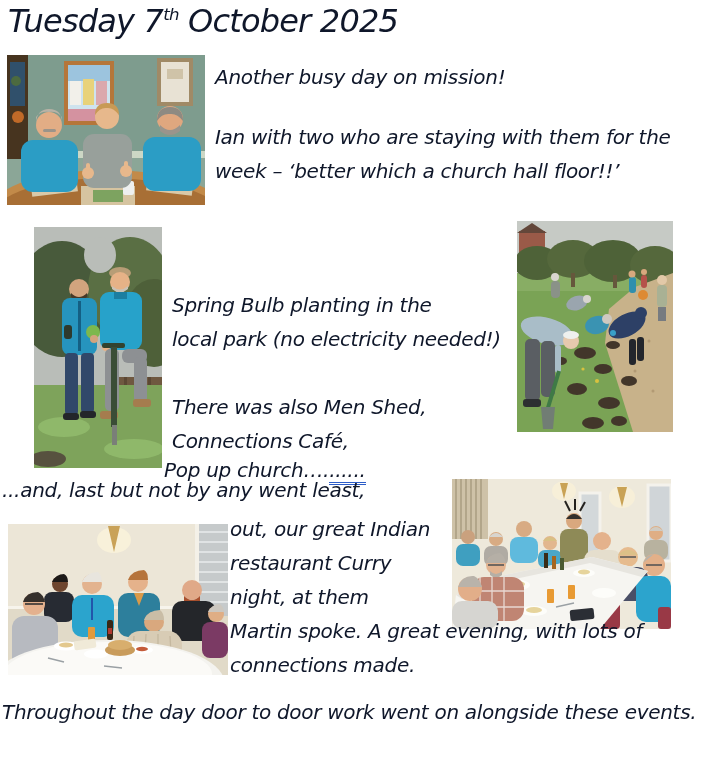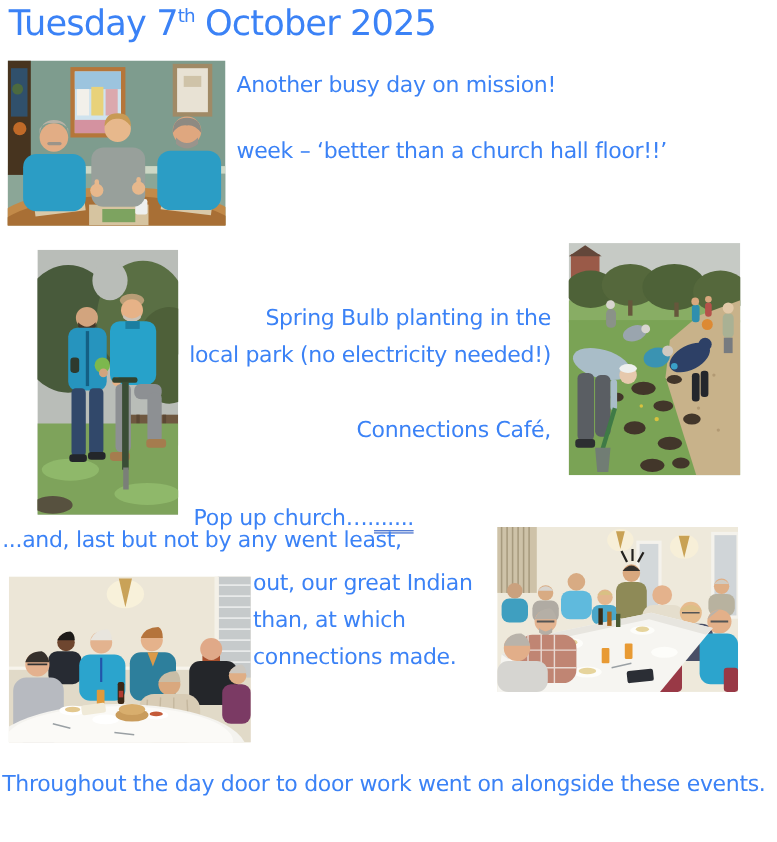--- a/index.html
+++ b/index.html
@@ -1,18 +1,18 @@
 <!DOCTYPE html>
 <html><head>
 <meta charset="utf-8">
 <style>
   html,body { margin:0; padding:0; background:#ffffff; }
   .page {
     position:relative; width:706px; height:765px; background:#ffffff;
-    font-family:"DejaVu Sans", sans-serif; color:#3b82f6;
+    font-family:"DejaVu Sans", sans-serif; font-style:italic; color:#0f172a;
     overflow:hidden;
   }
   .title {
     position:absolute; left:8px; top:2px; margin:0; font-weight:400;
     font-size:32px; letter-spacing:-0.8px; white-space:nowrap;
   }
   .title sup { font-size:0.52em; }
   .tb { position:absolute; font-size:20px; line-height:34px; letter-spacing:-0.3px; white-space:nowrap; }
   .tb .line.blank { height:26px; line-height:26px; }
   #activities .line.blank { height:34px; line-height:34px; }
@@ -71,21 +71,22 @@
       <rect x="136" y="82" width="58" height="54" rx="12" fill="#2b9dc5"></rect>
       <circle cx="163" cy="64" r="13" fill="#dfa77f"></circle>
       <path d="M150 66 Q150 52 163 52 Q176 52 176 66 Q170 58 163 59 Q155 58 150 66 Z" fill="#8e8a82"></path>
       <path d="M153 70 Q163 80 173 70 L173 76 Q163 84 153 76 Z" fill="#9a948c"></path>
     </svg>
   </figure>
 
   <div class="tb" id="intro" style="left:215px; top:60px;">
       <div class="line">Another busy day on mission!</div>
       <div class="line blank">&nbsp;</div>
-      <div class="line">week – ‘better than a church hall floor!!’</div>
+      <div class="line">Ian with two who are staying with them for the</div>
+      <div class="line">week – ‘better which a church hall floor!!’</div>
     </div>
 
   <figure class="photo" style="left:34px; top:227px; width:128px; height:241px;">
     <svg viewBox="0 0 128 241" preserveAspectRatio="none">
       <rect width="128" height="241" fill="#b9bdb8"></rect>
       <ellipse cx="28" cy="72" rx="46" ry="58" fill="#485a3b"></ellipse>
       <ellipse cx="96" cy="62" rx="42" ry="52" fill="#5a6f44"></ellipse>
       <ellipse cx="120" cy="96" rx="32" ry="44" fill="#4e6039"></ellipse>
       <ellipse cx="66" cy="28" rx="16" ry="18" fill="#b9bdb8"></ellipse>
       <rect x="84" y="150" width="44" height="28" fill="#6f5840"></rect>
@@ -120,27 +121,28 @@
       <rect x="100" y="130" width="13" height="46" rx="5" fill="#8d9093"></rect>
       <rect x="66" y="184" width="18" height="8" rx="3" fill="#a57c4e"></rect>
       <rect x="99" y="172" width="18" height="8" rx="3" fill="#a57c4e"></rect>
 
       <rect x="68" y="116" width="23" height="5" rx="2" fill="#32432f"></rect>
       <rect x="77" y="120" width="6" height="80" fill="#3a4d36"></rect>
       <rect x="78" y="198" width="5" height="20" fill="#7a7f78"></rect>
     </svg>
   </figure>
 
-  <div class="tb" id="activities" style="left:172px; top:271px;text-align:right;">
+  <div class="tb" id="activities" style="left:172px; top:288px;">
       <div class="line">Spring Bulb planting in the</div>
       <div class="line">local park (no electricity needed!)</div>
       <div class="line blank">&nbsp;</div>
+      <div class="line">There was also Men Shed,</div>
       <div class="line">Connections Café,</div>
     </div>
-  <div class="single" style="left:176px; top:455px;"><span>Pop up church….</span><span class="grammar">......</span></div>
+  <div class="single" style="left:164px; top:455px;"><span>Pop up church….</span><span class="grammar">......</span></div>
 
   <figure class="photo" style="left:517px; top:221px; width:156px; height:211px;">
     <svg viewBox="0 0 156 211" preserveAspectRatio="none">
       <rect width="156" height="211" fill="#c6cac5"></rect>
       <rect x="2" y="10" width="26" height="24" fill="#9a5a48"></rect>
       <polygon points="0,12 15,2 30,12" fill="#63473a"></polygon>
       <rect y="52" width="156" height="20" fill="#88ad64"></rect>
       <ellipse cx="20" cy="42" rx="23" ry="17" fill="#4e6238"></ellipse>
       <ellipse cx="56" cy="38" rx="26" ry="19" fill="#55683c"></ellipse>
       <ellipse cx="96" cy="40" rx="29" ry="21" fill="#4e6238"></ellipse>
@@ -293,21 +295,23 @@
         <line x1="20" y1="128" x2="72" y2="128"></line>
       </g>
       <circle cx="18" cy="110" r="12" fill="#e2ae89"></circle>
       <path d="M6 108 Q10 96 22 97 Q28 100 30 108" fill="#b9b3aa"></path>
       <rect x="0" y="122" width="46" height="28" rx="10" fill="#d6d5d1"></rect>
     </svg>
   </figure>
 
   <div class="tb" id="curry" style="left:230px; top:512px;">
       <div class="line">out, our great Indian</div>
-      <div class="line">than, at which</div>
+      <div class="line">restaurant Curry</div>
+      <div class="line">night, at them</div>
+      <div class="line">Martin spoke. A great evening, with lots of</div>
       <div class="line">connections made.</div>
     </div>
 
   <figure class="photo" style="left:8px; top:524px; width:220px; height:151px;">
     <svg viewBox="0 0 220 151" preserveAspectRatio="none">
       <rect width="220" height="151" fill="#ece6d7"></rect>
       <rect y="82" width="220" height="3" fill="#f7f4ec"></rect>
       <rect y="85" width="220" height="66" fill="#e1dac8"></rect>
       <ellipse cx="106" cy="16" rx="17" ry="13" fill="#f8f1da"></ellipse>
       <polygon points="100,2 112,2 106,28" fill="#c9a258"></polygon>

